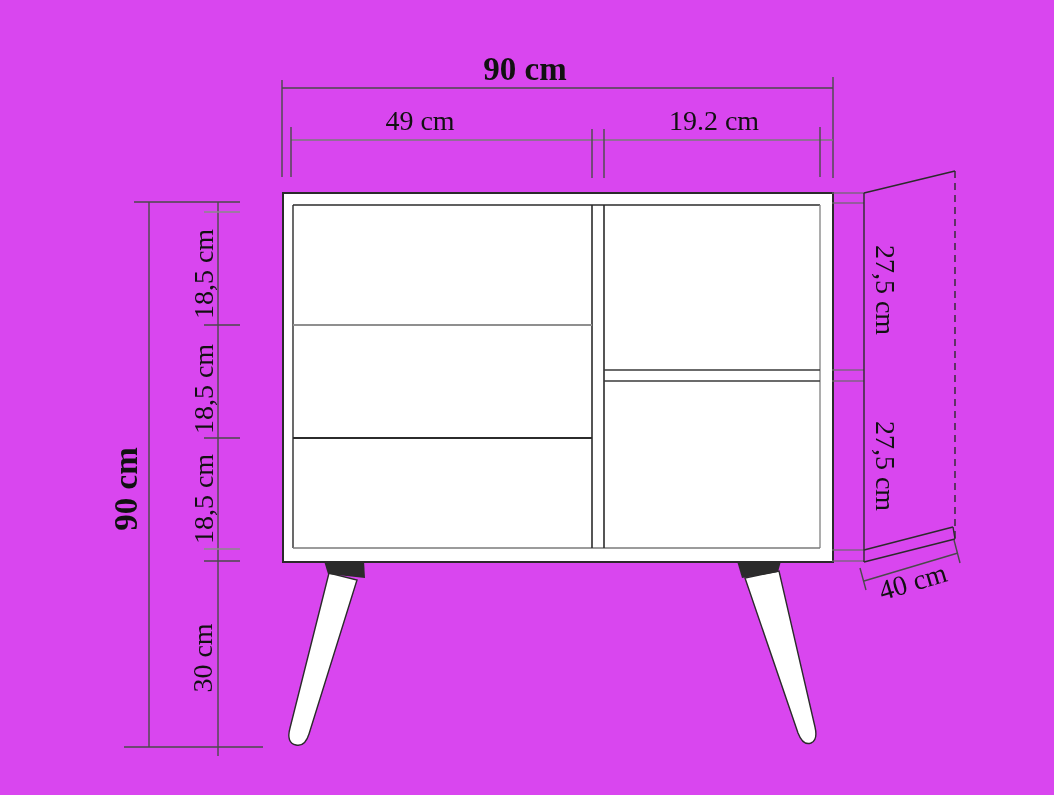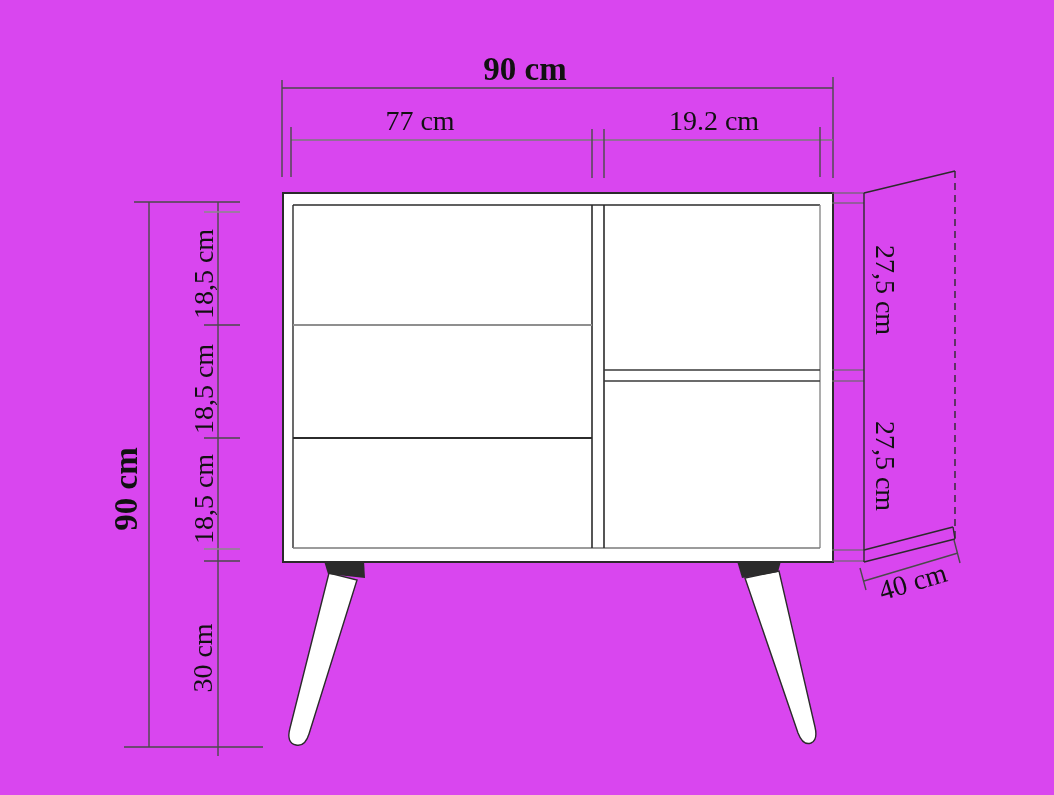--- a/index.html
+++ b/index.html
@@ -98,21 +98,21 @@
 
     <g stroke="#4a4a4a" stroke-width="1.4" fill="none">
       <line x1="864" y1="581" x2="958" y2="553"></line>
       <line x1="860" y1="568" x2="866" y2="590"></line>
       <line x1="954" y1="540" x2="960" y2="563"></line>
     </g>
   </svg>
 
   <div class="dim-label bold" style="left:525px;top:69px;">90 cm</div>
 
-  <div class="dim-label" style="left:420px;top:121px;">77 cm</div>
+  <div class="dim-label" style="left:420px;top:121px;">49 cm</div>
 
   <div class="dim-label" style="left:714px;top:121px;">19.2 cm</div>
 
   <div class="dim-label bold rot-ccw" style="left:126px;top:489px;">90 cm</div>
 
   <div class="dim-label rot-ccw" style="left:204px;top:274px;">18,5 cm</div>
 
   <div class="dim-label rot-ccw" style="left:204px;top:389px;">18,5 cm</div>
 
   <div class="dim-label rot-ccw" style="left:204px;top:499px;">18,5 cm</div>

